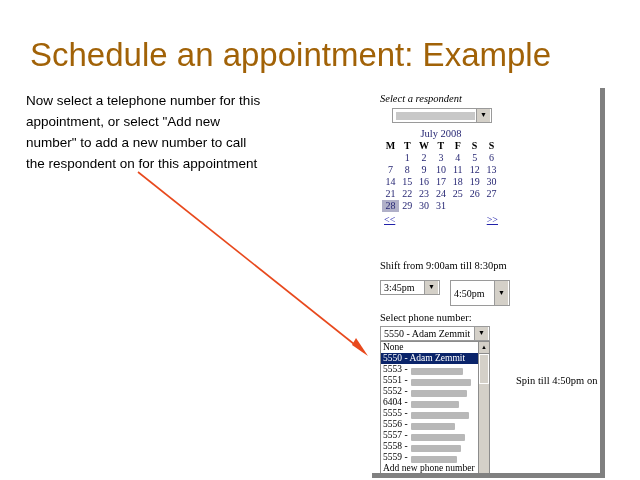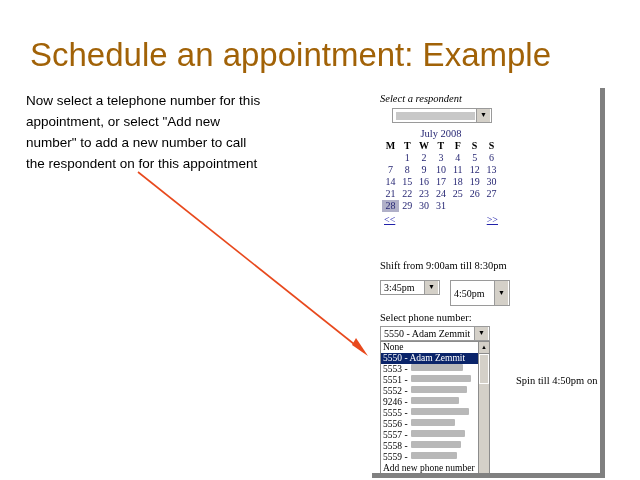--- a/index.html
+++ b/index.html
@@ -197,21 +197,21 @@
   }
   .dd-item {
     height: 11px;
     line-height: 11px;
     font-size: 9.5px;
     font-family: "Liberation Serif", serif;
     padding-left: 2px;
     white-space: nowrap;
     color: #000;
     display: flex;
-    align-items: flex-start;
+    align-items: flex-end;
   }
   .dd-item.highlight {
     background: #0a246a;
     color: #ffffff;
   }
   .dd-item .blur {
     display: inline-block;
     background: #b8b8b8;
     height: 7px;
     border-radius: 1px;
@@ -369,21 +369,21 @@
         </div>
       <div class="dd-item">
           <span>5551 -</span>
           <span class="blur" style="width:60px"></span>
         </div>
       <div class="dd-item">
           <span>5552 -</span>
           <span class="blur" style="width:56px"></span>
         </div>
       <div class="dd-item">
-          <span>9246 -</span>
+          <span>6404 -</span>
           <span class="blur" style="width:48px"></span>
         </div>
       <div class="dd-item">
           <span>5555 -</span>
           <span class="blur" style="width:58px"></span>
         </div>
       <div class="dd-item">
           <span>5556 -</span>
           <span class="blur" style="width:44px"></span>
         </div>

